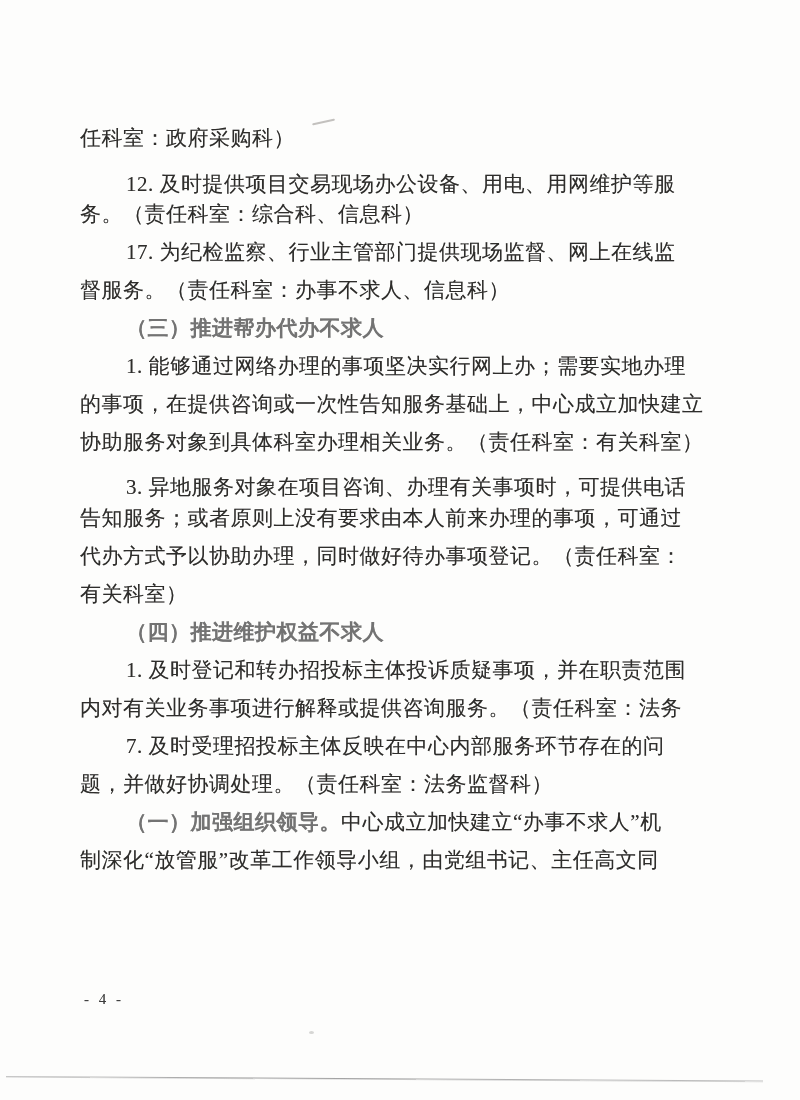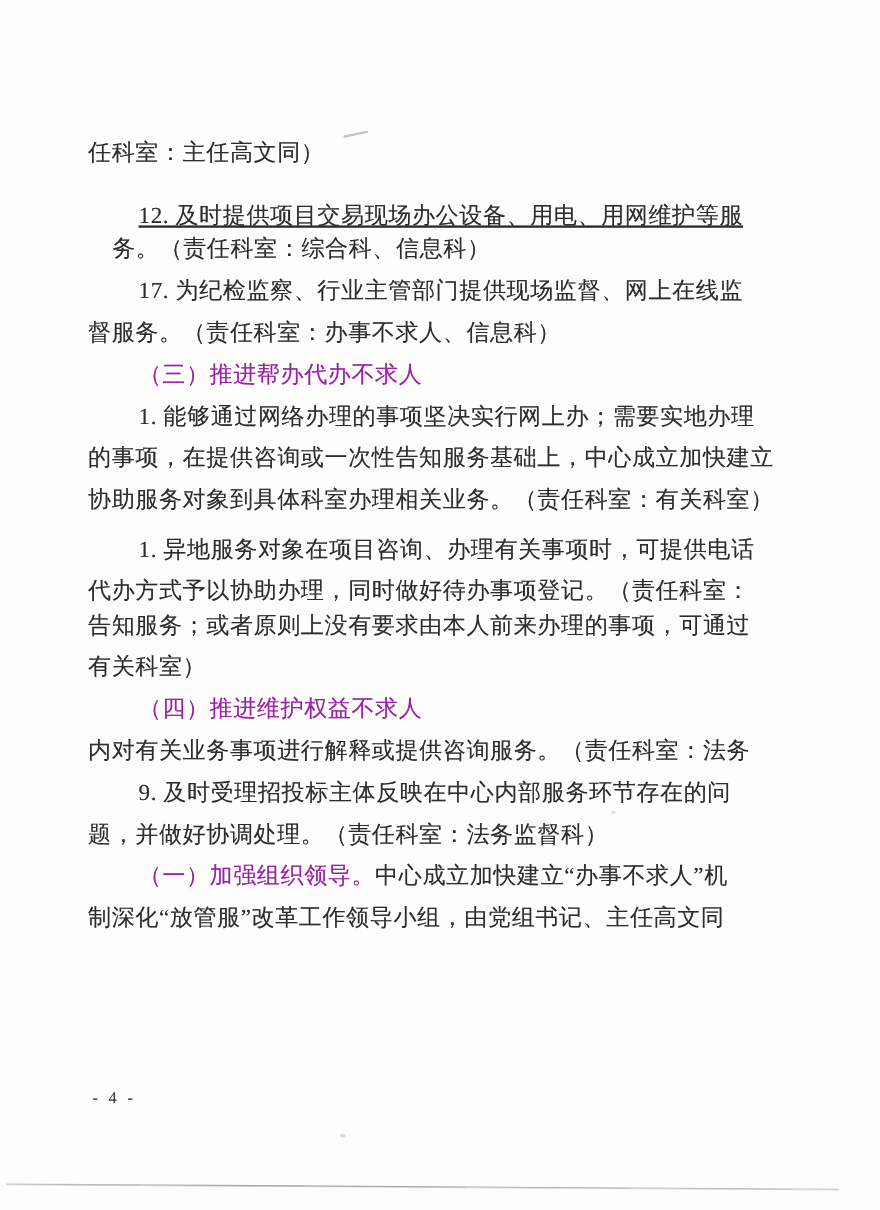--- a/index.html
+++ b/index.html
@@ -20,23 +20,23 @@
   .line{
     height:38px;line-height:38px;
     white-space:nowrap;
     letter-spacing:0.5px;
     text-shadow:0 0 0.6px rgba(46,45,43,.38);
   }
   .just{text-align:justify;text-align-last:justify;}
   .ind-num{text-indent:46px;}
   .ind-head{text-indent:46px;}
   .ind-sec{text-indent:28px;}
-  .bold{font-weight:400;color:#a21caf;}
-  .mt8{margin-top:20px;text-decoration:underline;}
-  .mtn8{margin-top:-8px;margin-left:22px;}
+  .bold{font-weight:700;color:#737373;}
+  .mt8{margin-top:8px;}
+  .mtn8{margin-top:-8px;}
   .mt7{margin-top:7px;}
   .mtn7{margin-top:-7px;}
   .pageno{
     position:absolute;left:84px;top:991px;
     font-size:15px;letter-spacing:3px;color:#3d3d3d;
     text-shadow:0 0 0.5px rgba(61,61,61,.4);
   }
   .scan-edge{
     position:absolute;left:6px;top:1076px;width:757px;height:1px;
     background:linear-gradient(to right,#c6c6c6,#9f9f9f 35%,#b2b2b2 70%,#c0c0c0);
@@ -56,36 +56,37 @@
     position:absolute;left:556px;top:737px;width:3px;height:3px;
     background:#dcdcda;border-radius:50%;
   }
 </style>
 </head>
 <body>
 
 <div class="page">
 
   <section class="textblock">
-    <div class="line">任科室：主任高文同）</div>
+    <div class="line">任科室：政府采购科）</div>
     <div class="line just ind-num mt8">12. 及时提供项目交易现场办公设备、用电、用网维护等服</div>
     <div class="line mtn8">务。（责任科室：综合科、信息科）</div>
     <div class="line just ind-num">17. 为纪检监察、行业主管部门提供现场监督、网上在线监</div>
     <div class="line">督服务。（责任科室：办事不求人、信息科）</div>
     <div class="line bold ind-head">（三）推进帮办代办不求人</div>
     <div class="line just ind-num">1. 能够通过网络办理的事项坚决实行网上办；需要实地办理</div>
     <div class="line just">的事项，在提供咨询或一次性告知服务基础上，中心成立加快建立</div>
     <div class="line just">协助服务对象到具体科室办理相关业务。（责任科室：有关科室）</div>
-    <div class="line just ind-num mt7">1. 异地服务对象在项目咨询、办理有关事项时，可提供电话</div>
+    <div class="line just ind-num mt7">3. 异地服务对象在项目咨询、办理有关事项时，可提供电话</div>
+    <div class="line just mtn7">告知服务；或者原则上没有要求由本人前来办理的事项，可通过</div>
     <div class="line just">代办方式予以协助办理，同时做好待办事项登记。（责任科室：</div>
-    <div class="line just mtn7">告知服务；或者原则上没有要求由本人前来办理的事项，可通过</div>
     <div class="line">有关科室）</div>
     <div class="line bold ind-head">（四）推进维护权益不求人</div>
+    <div class="line just ind-num">1. 及时登记和转办招投标主体投诉质疑事项，并在职责范围</div>
     <div class="line just">内对有关业务事项进行解释或提供咨询服务。（责任科室：法务</div>
-    <div class="line just ind-num">9. 及时受理招投标主体反映在中心内部服务环节存在的问</div>
+    <div class="line just ind-num">7. 及时受理招投标主体反映在中心内部服务环节存在的问</div>
     <div class="line">题，并做好协调处理。（责任科室：法务监督科）</div>
     <div class="line just ind-num">
       <span class="bold">（一）加强组织领导。</span><span>中心成立加快建立“办事不求人”机</span>
     </div>
     <div class="line just">制深化“放管服”改革工作领导小组，由党组书记、主任高文同</div>
   </section>
 
   <div class="pageno">- 4 -</div>
 
   <div class="scan-edge"></div>

